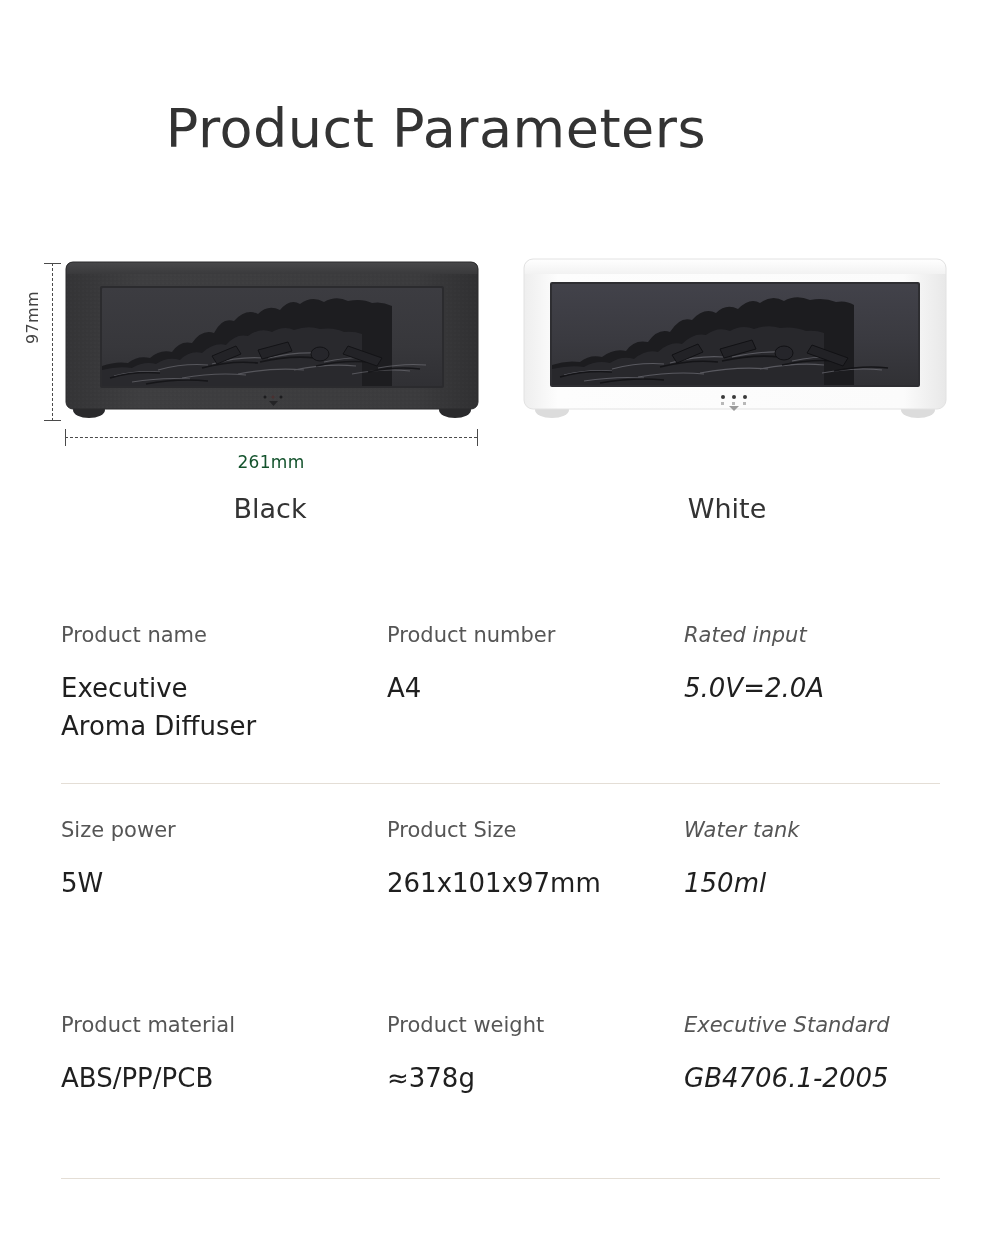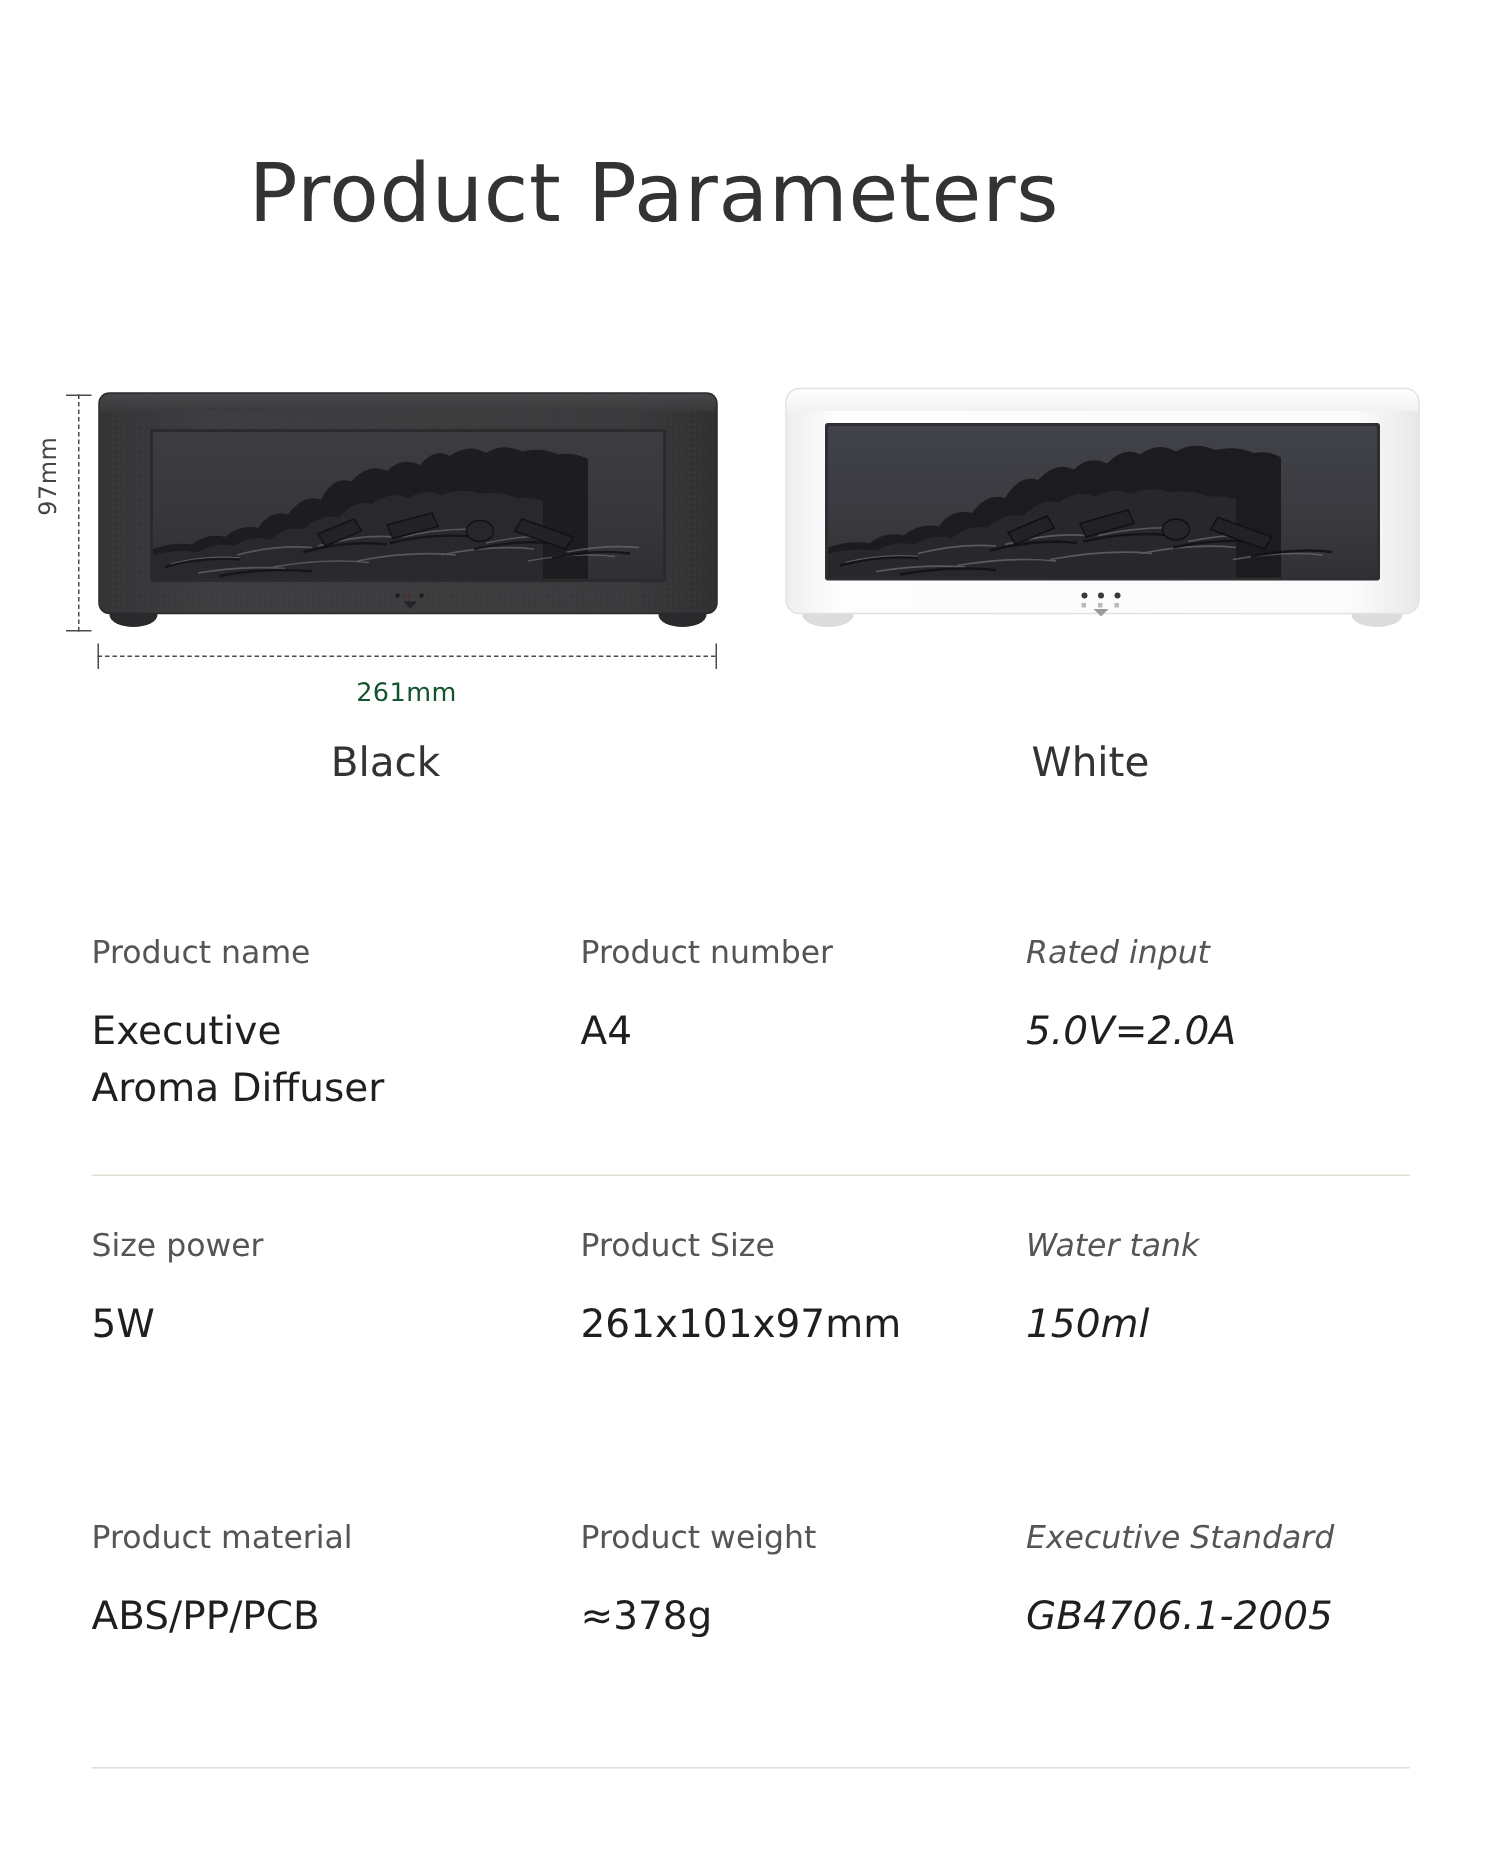--- a/index.html
+++ b/index.html
@@ -98,21 +98,21 @@
   .unit svg { display: block; }
 
   
   .color-caption {
     position: absolute;
     top: 493px;
     font-size: 27px;
     color: #333333;
     text-align: center;
   }
-  .caption-black { left: 107px; width: 300px; }
+  .caption-black { left: 120px; width: 300px; }
   .caption-white { left: 577px; width: 300px; }
 
   
   .spec-table {
     position: absolute;
     top: 622px;
     left: 0;
     width: 1000px;
   }
   .spec-row {

